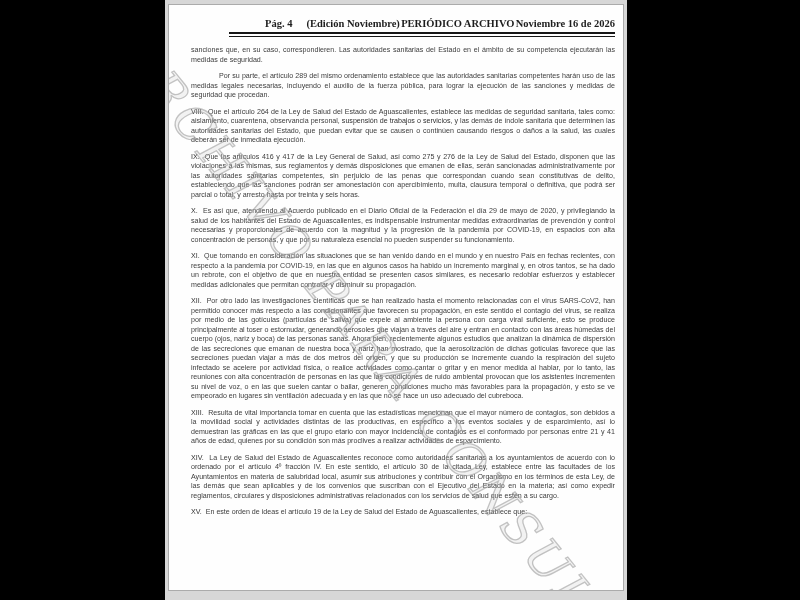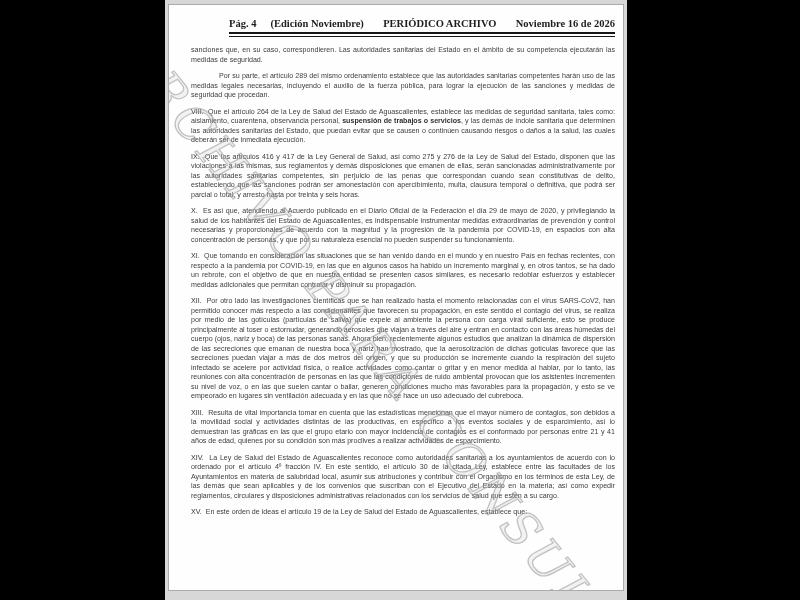--- a/index.html
+++ b/index.html
@@ -12,40 +12,40 @@
   .scan-strip{
     position:absolute;left:165px;top:0;width:462px;height:600px;
     background:#d7d7d7;
   }
   .page{
     position:absolute;left:3px;top:4px;right:3px;bottom:9px;
     background:#fefefe;border:1px solid #ababab;
     overflow:hidden;
   }
   .page-header{
-    margin:13px 8px 0 60px;
+    margin:13px 8px 0 96px;
     display:flex;justify-content:space-between;align-items:baseline;
     font-family:"Liberation Serif",serif;font-weight:bold;
     font-size:10.5px;color:#1d1d1d;white-space:nowrap;
   }
   .page-header .hdr-left{display:flex;gap:14px}
   .header-rule{
     margin:3px 8px 0 60px;height:2px;
     border-top:2px solid #161616;border-bottom:1px solid #161616;
   }
   .doc-body{
     position:relative;z-index:1;
     margin:9px 8px 0 22px;
     font-size:7.1px;line-height:1.34;color:#3c3c3c;
     text-align:justify;
   }
   .para{margin:0 0 7px 0}
   .para.indent{text-indent:28px}
   .para b{font-weight:normal;color:#303030}
-  .seg-bold{font-weight:bold;color:#303030}
+  .seg-bold{font-weight:normal;color:#303030}
   .seg-italic{}
   .watermark{
     position:absolute;left:-16px;top:24px;z-index:2;
     transform:rotate(51deg);transform-origin:0 0;
     font-family:"DejaVu Serif",serif;font-style:italic;
     font-size:48px;letter-spacing:5px;white-space:nowrap;
     color:rgba(190,190,190,0.18);
     -webkit-text-stroke:1.3px rgba(150,150,150,0.55);
     pointer-events:none;
   }

